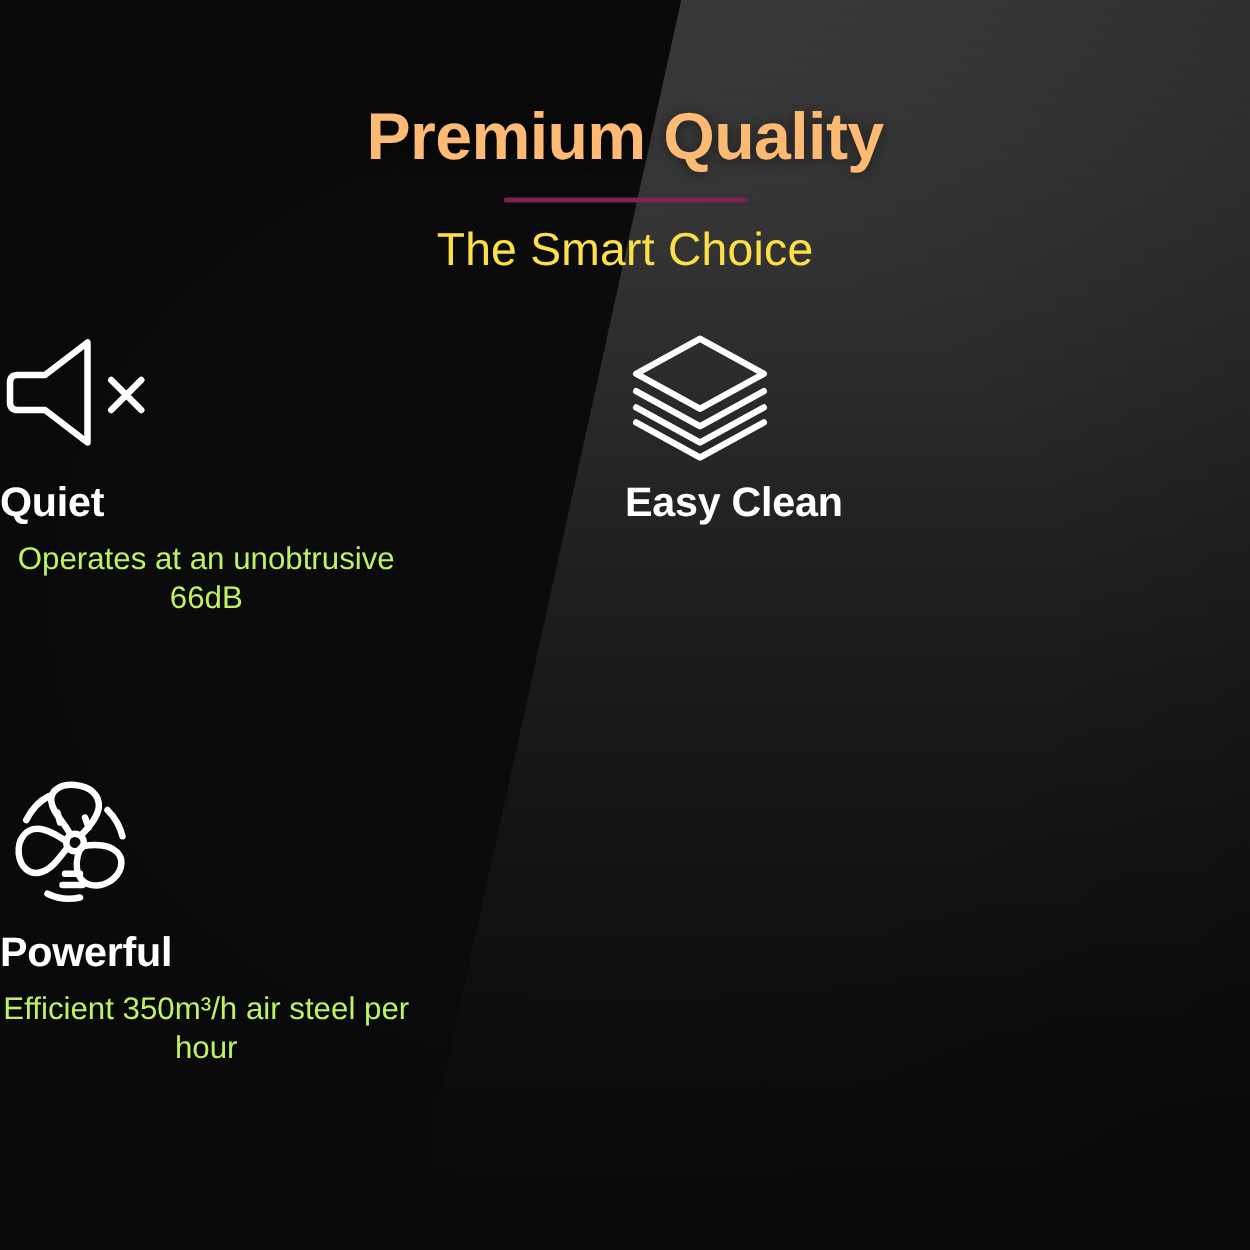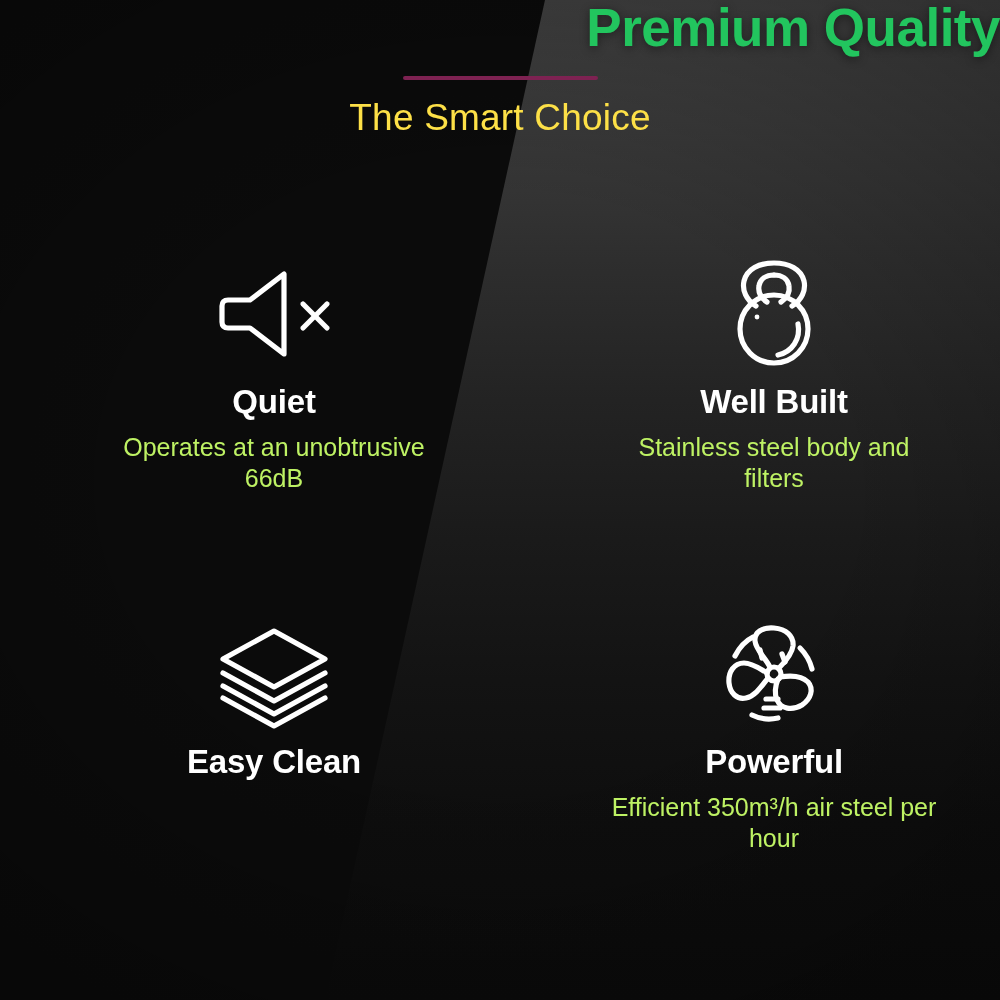--- a/index.html
+++ b/index.html
@@ -54,27 +54,27 @@
   
   .header {
     position: absolute;
     top: 0; left: 0;
     width: 1000px;
     text-align: center;
     z-index: 3;
   }
   .title {
     margin: 0;
+    padding-top: 82px;
     font-size: 53px;
     font-weight: 700;
     letter-spacing: -0.5px;
-    color: #22c55e;
+    color: #fdba74;
     line-height: 1.05;
     text-shadow: 0 2px 10px rgba(0,0,0,0.45);
-    text-align: right;
   }
   .accent-rule {
     width: 195px;
     height: 4px;
     margin: 20px auto 0;
     background: #7e2252;
     border-radius: 2px;
   }
   .subtitle {
     margin: 18px 0 0;
@@ -93,23 +93,22 @@
     width: 1000px;
     height: 720px;
     display: grid;
     grid-template-columns: 1fr 1fr;
     grid-template-rows: 1fr 1fr;
     z-index: 3;
   }
   .card {
     display: flex;
     flex-direction: column;
-    align-items: center;
+    align-items: flex-start;
     padding-top: 8px;
-    margin-left: 48px;
   }
   .card-icon {
     width: 120px;
     height: 112px;
     display: flex;
     align-items: center;
     justify-content: center;
   }
   .card-icon svg {
     display: block;
@@ -155,37 +154,20 @@
         <svg width="116" height="96" viewBox="0 0 116 96" fill="none" stroke="#ffffff" stroke-width="5.2" stroke-linecap="round" stroke-linejoin="round">
           <path d="M12 34 L34 34 L68 8 L68 88 L34 62 L12 62 Q6 62 6 56 L6 40 Q6 34 12 34 Z"></path>
           <line x1="87" y1="38" x2="111" y2="62"></line>
           <line x1="111" y1="38" x2="87" y2="62"></line>
         </svg>
       </div>
       <h2 class="card-title">Quiet</h2>
       <p class="card-desc">Operates at an unobtrusive 66dB</p>
     </div>
 
-    <div class="card">
-      <div class="card-icon">
-        <svg width="96" height="108" viewBox="0 0 96 108" fill="none" stroke="#ffffff" stroke-width="5.2" stroke-linecap="round" stroke-linejoin="round">
-
-          <path d="M30 46 C20 40 16 30 18 21 C21 9 33 3 48 3 C63 3 75 9 78 21 C80 30 76 40 66 46"></path>
-          <path d="M48 15 C40 15 34 19 33 26 C32 32 35 38 41 42"></path>
-          <path d="M48 15 C56 15 62 19 63 26 C64 32 61 38 55 42"></path>
-
-          <circle cx="48" cy="69" r="34"></circle>
-
-          <circle cx="31" cy="57" r="2.4" fill="#ffffff" stroke="none"></circle>
-          <path d="M72 64 C75 79 66 92 52 95"></path>
-        </svg>
-      </div>
-      <h2 class="card-title">Well Built</h2>
-      <p class="card-desc">Stainless steel body and filters</p>
-    </div>
 
     <div class="card">
       <div class="card-icon">
         <svg width="112" height="96" viewBox="0 0 112 96" fill="none" stroke="#ffffff" stroke-width="5.2" stroke-linecap="round" stroke-linejoin="round">
           <path d="M56 5 L107 33 L56 61 L5 33 Z"></path>
           <path d="M5 47 L56 75 L107 47"></path>
           <path d="M5 60 L56 88 L107 60"></path>
           <path d="M5 72 L56 100 L107 72"></path>
         </svg>
       </div>

